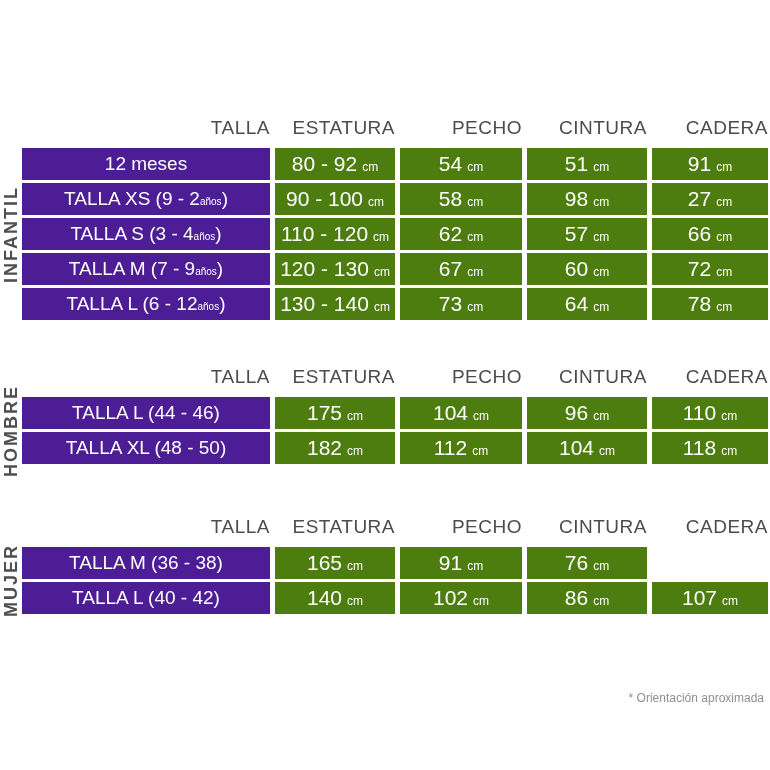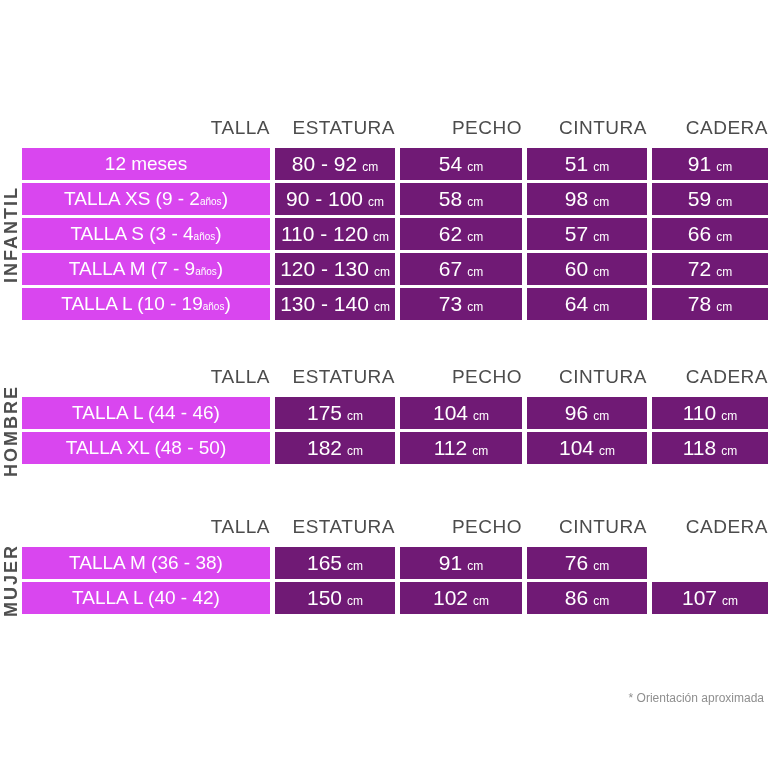--- a/index.html
+++ b/index.html
@@ -32,22 +32,22 @@
     column-gap: 5px;
   }
   .thead { height: 40px; align-items: center; }
   .th { text-align: right; font-size: 19px; color: #4c4c4c; letter-spacing: 0.5px; }
 
   .row { margin-bottom: 3px; }
   .cell {
     height: 32px; line-height: 32px; text-align: center;
     color: #ffffff; overflow: hidden; white-space: nowrap;
   }
-  .talla { background: #d946ef; font-size: 19px; }
-  .val   { background: #701a75; font-size: 21px; }
+  .talla { background: #4c1d95; font-size: 19px; }
+  .val   { background: #4d7c0f; font-size: 21px; }
   .t-small { font-size: 10px; }
   .t-small:empty { display: none; }
   .u { font-size: 12px; margin-left: 5px; }
 
   .footnote {
     position: absolute; top: 651px; right: 6px;
     font-size: 12px; color: #8f8f8f; margin-top: 40px;
   }
 </style>
 </head>
@@ -74,41 +74,41 @@
     <div class="cell val"><span>54</span><span class="u">cm</span></div>
     <div class="cell val"><span>51</span><span class="u">cm</span></div>
     <div class="cell val"><span>91</span><span class="u">cm</span></div>
   </div>
 
   <div class="row">
     <div class="cell talla"><span class="t-main">TALLA XS (9 - 2</span><span class="t-small">años</span><span class="t-end">)</span></div>
     <div class="cell val"><span>90 - 100</span><span class="u">cm</span></div>
     <div class="cell val"><span>58</span><span class="u">cm</span></div>
     <div class="cell val"><span>98</span><span class="u">cm</span></div>
-    <div class="cell val"><span>59</span><span class="u">cm</span></div>
+    <div class="cell val"><span>27</span><span class="u">cm</span></div>
   </div>
 
   <div class="row">
     <div class="cell talla"><span class="t-main">TALLA S (3 - 4</span><span class="t-small">años</span><span class="t-end">)</span></div>
     <div class="cell val"><span>110 - 120</span><span class="u">cm</span></div>
     <div class="cell val"><span>62</span><span class="u">cm</span></div>
     <div class="cell val"><span>57</span><span class="u">cm</span></div>
     <div class="cell val"><span>66</span><span class="u">cm</span></div>
   </div>
 
   <div class="row">
     <div class="cell talla"><span class="t-main">TALLA M (7 - 9</span><span class="t-small">años</span><span class="t-end">)</span></div>
     <div class="cell val"><span>120 - 130</span><span class="u">cm</span></div>
     <div class="cell val"><span>67</span><span class="u">cm</span></div>
     <div class="cell val"><span>60</span><span class="u">cm</span></div>
     <div class="cell val"><span>72</span><span class="u">cm</span></div>
   </div>
 
   <div class="row">
-    <div class="cell talla"><span class="t-main">TALLA L (10 - 19</span><span class="t-small">años</span><span class="t-end">)</span></div>
+    <div class="cell talla"><span class="t-main">TALLA L (6 - 12</span><span class="t-small">años</span><span class="t-end">)</span></div>
     <div class="cell val"><span>130 - 140</span><span class="u">cm</span></div>
     <div class="cell val"><span>73</span><span class="u">cm</span></div>
     <div class="cell val"><span>64</span><span class="u">cm</span></div>
     <div class="cell val"><span>78</span><span class="u">cm</span></div>
   </div>
 </div>
     </div>
   </section>
 
   <section class="section" id="sec-hombre">
@@ -158,21 +158,21 @@
       <div class="rows">
   <div class="row">
     <div class="cell talla"><span class="t-main">TALLA M (36 - 38)</span><span class="t-end"></span></div>
     <div class="cell val"><span>165</span><span class="u">cm</span></div>
     <div class="cell val"><span>91</span><span class="u">cm</span></div>
     <div class="cell val"><span>76</span><span class="u">cm</span></div>
   </div>
 
   <div class="row">
     <div class="cell talla"><span class="t-main">TALLA L (40 - 42)</span><span class="t-end"></span></div>
-    <div class="cell val"><span>150</span><span class="u">cm</span></div>
+    <div class="cell val"><span>140</span><span class="u">cm</span></div>
     <div class="cell val"><span>102</span><span class="u">cm</span></div>
     <div class="cell val"><span>86</span><span class="u">cm</span></div>
     <div class="cell val"><span>107</span><span class="u">cm</span></div>
   </div>
 </div>
     </div>
   </section>
 
   <div class="footnote">* Orientación aproximada</div>
 </div>

